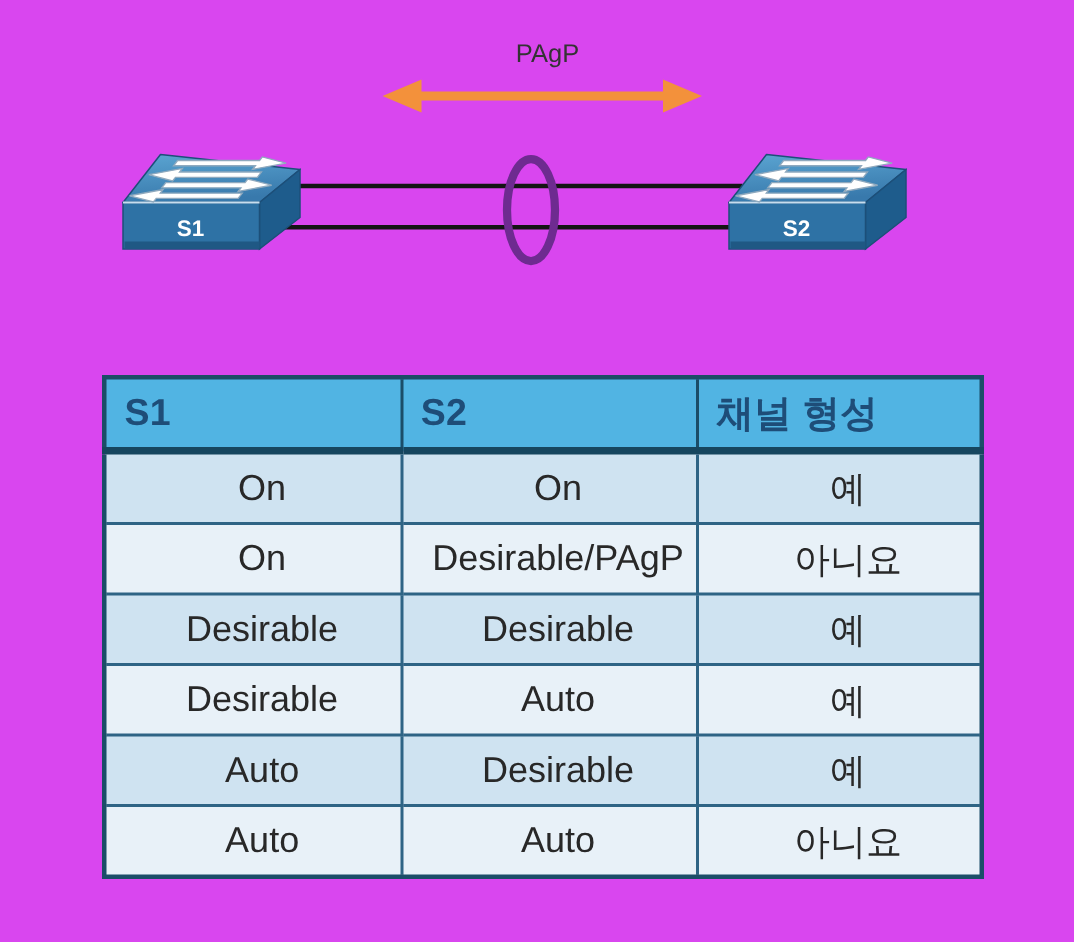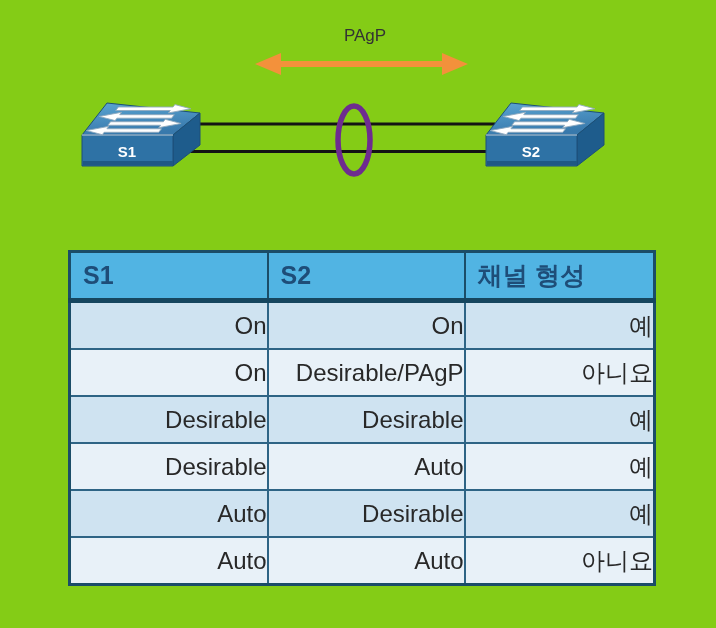--- a/index.html
+++ b/index.html
@@ -1,34 +1,34 @@
 <!DOCTYPE html>
 <html><head>
 <meta charset="utf-8">
 <style>
   html,body{margin:0;padding:0;background:#ffffff;}
   .canvas{
-    position:relative;width:716px;height:628px;background:#84cc16;overflow:hidden;
+    position:relative;width:716px;height:628px;background:#d946ef;overflow:hidden;
     font-family:"Liberation Sans",sans-serif;
   }
   .diagram-svg{position:absolute;left:0;top:0;}
   .pagp-table{
     position:absolute;left:68px;top:250px;width:585px;
     border-collapse:collapse;table-layout:fixed;
     border:3px solid #1B4D68;
   }
   .pagp-table th{
     background:#51B4E3;color:#1E4D78;
     font-size:25px;font-weight:bold;text-align:left;
     height:45px;padding:0 0 0 12px;
     border:2px solid #1B4D68;border-bottom:5px solid #16465F;
     letter-spacing:0.2px;
   }
   .pagp-table td{
-    font-size:24px;color:#282828;text-align:right;vertical-align:middle;
+    font-size:24px;color:#282828;text-align:center;vertical-align:middle;
     height:45px;padding:0 0 0 12px;
     border:2px solid #2E6485;
   }
   .pagp-table tr.row-odd td{background:#CFE3F1;}
   .pagp-table tr.row-even td{background:#E8F1F8;}
 </style>
 </head>
 <body>
 
 <div class="canvas">

